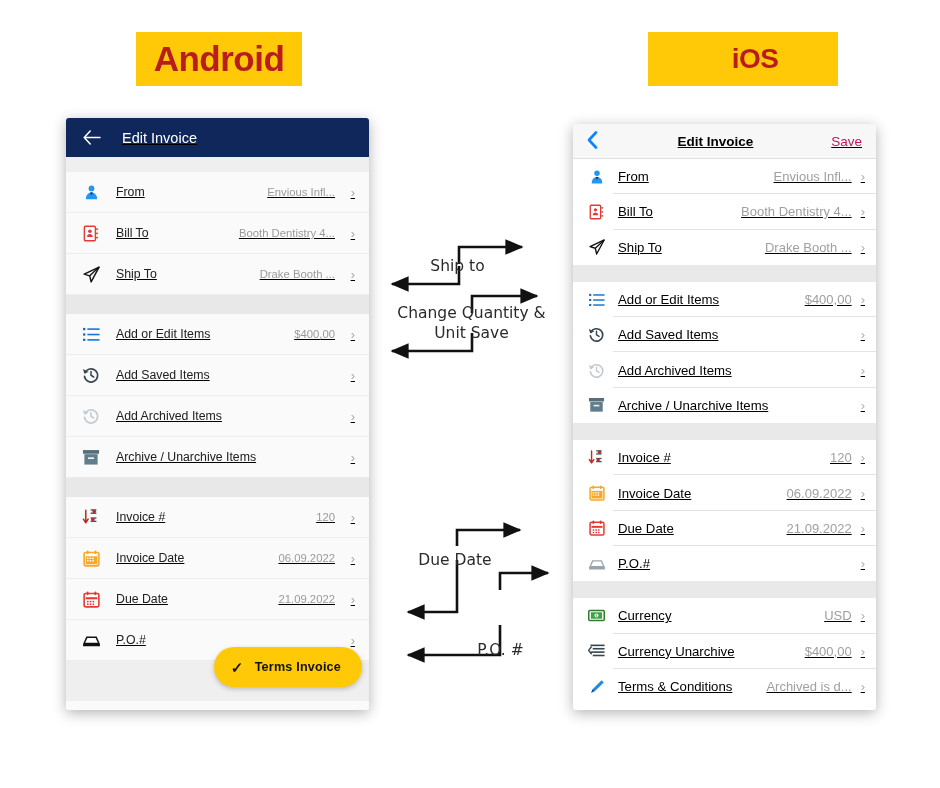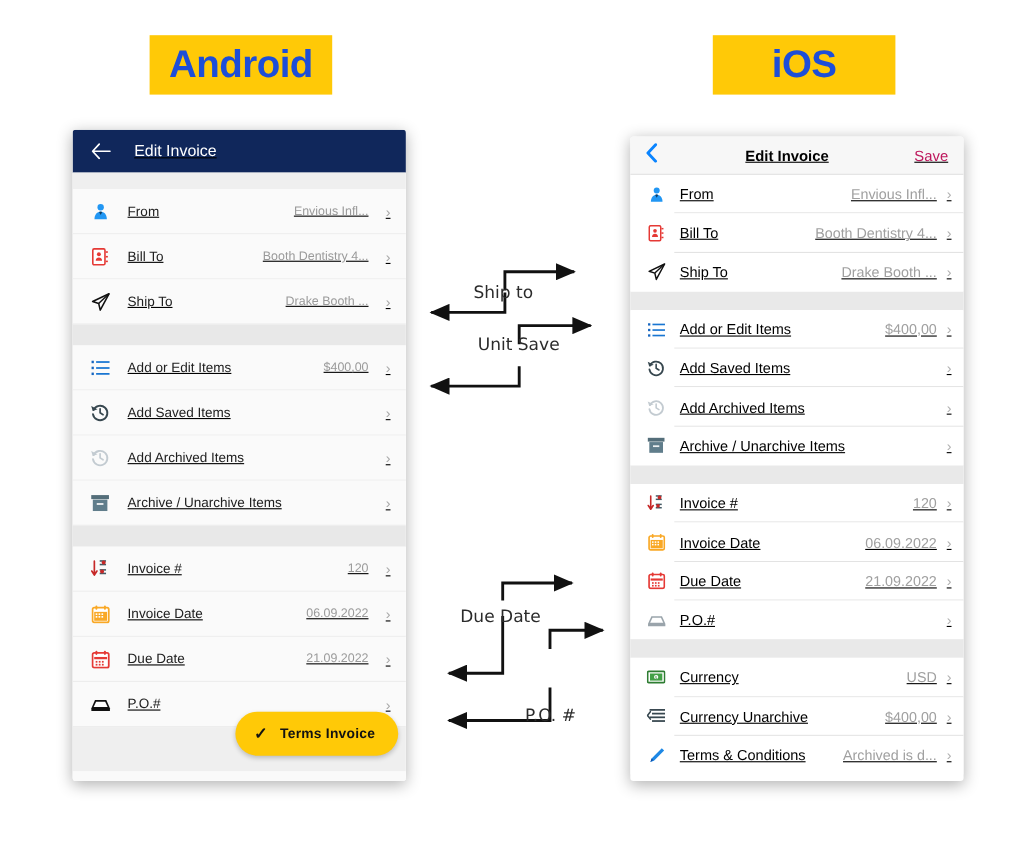--- a/index.html
+++ b/index.html
@@ -16,25 +16,25 @@
   }
 
   
   .badge {
     position: absolute;
     background: #FFC907;
     display: flex;
     align-items: center;
     justify-content: center;
     font-weight: bold;
-    color: #1d4ed8;
+    color: #b91c1c;
     letter-spacing: -0.5px;
   }
   #badge-android { left: 136px; top: 32px; width: 166px; height: 54px; font-size: 35px; }
-  #badge-ios     { left: 648px; top: 32px; width: 166px; height: 54px; font-size: 35px; }
+  #badge-ios     { left: 648px; top: 32px; width: 166px; height: 54px; font-size: 28px; padding-left: 24px; }
 
   
   .phone {
     position: absolute;
     background: #ffffff;
     border-radius: 3px;
     box-shadow: 0 3px 14px rgba(0,0,0,0.30);
     overflow: hidden;
     text-decoration: underline;
   }
@@ -653,18 +653,19 @@
 
   <g>
     <path d="M500,590 L500,573 L548,573" stroke="#111111" stroke-width="2.6" fill="none" marker-end="url(#arrowhead)"></path>
     <path d="M500,625 L500,655 L408,655" stroke="#111111" stroke-width="2.6" fill="none" marker-end="url(#arrowhead)"></path>
   </g>
 </svg>
 
 <div class="ann-label" style="left:400px; top:257px; width:115px;">Ship to</div>
 
 <div class="ann-label" style="left:384px; top:303px; width:175px; line-height:20px;">
+  <div>Change Quantity &amp;</div>
   <div>Unit Save</div>
 </div>
 
 <div class="ann-label" style="left:395px; top:551px; width:120px;">Due Date</div>
 
 <div class="ann-label" style="left:453px; top:601px; width:95px;margin-top:40px;">P.O. #</div>
 
 </body></html>

